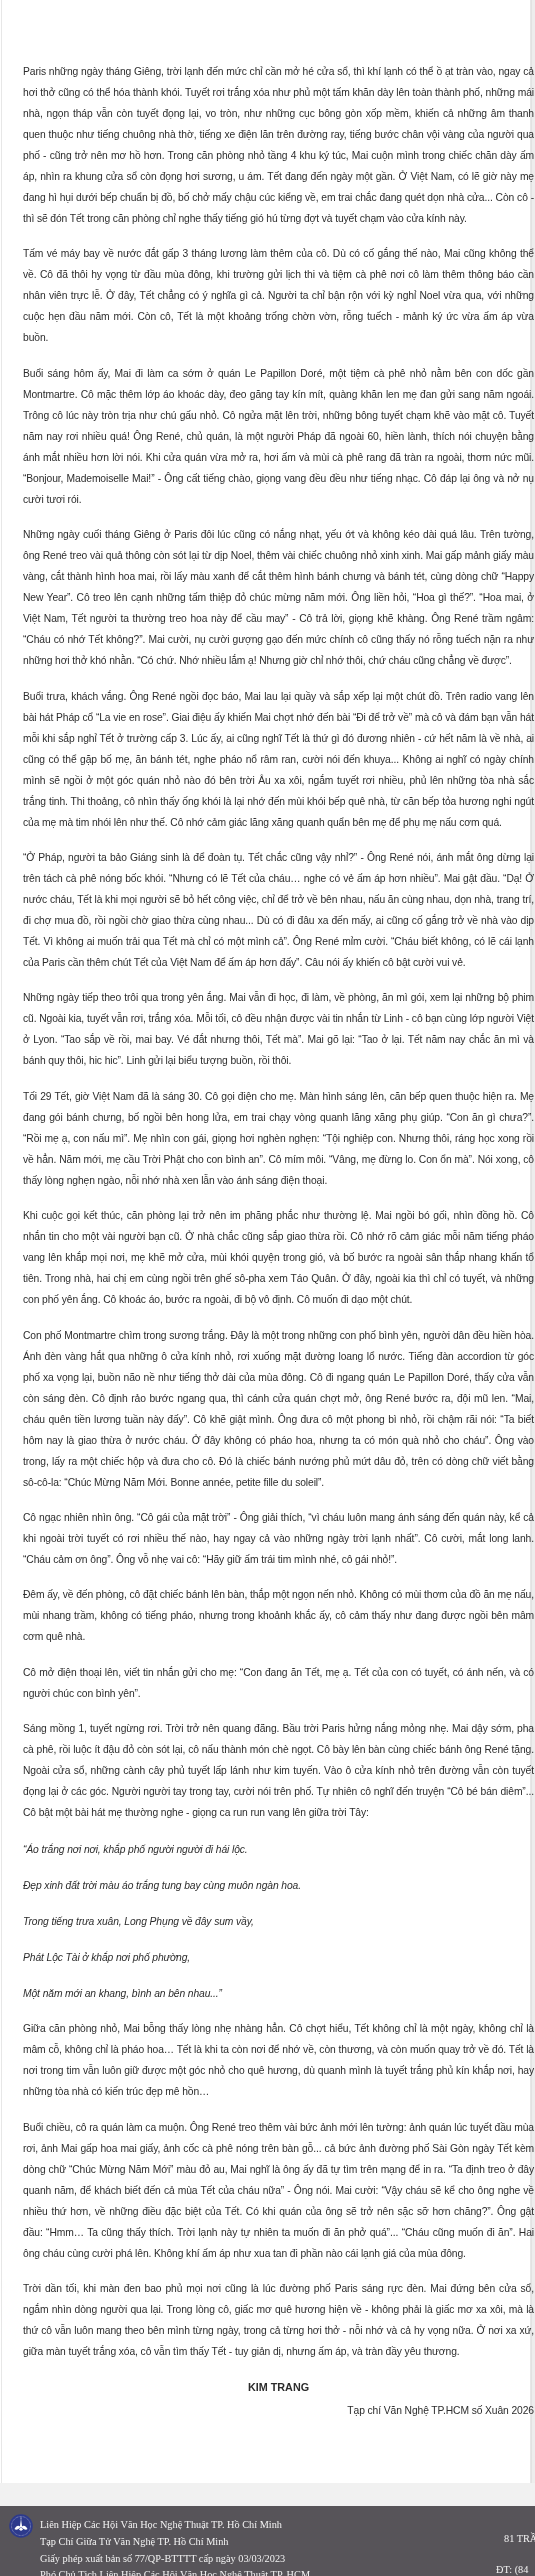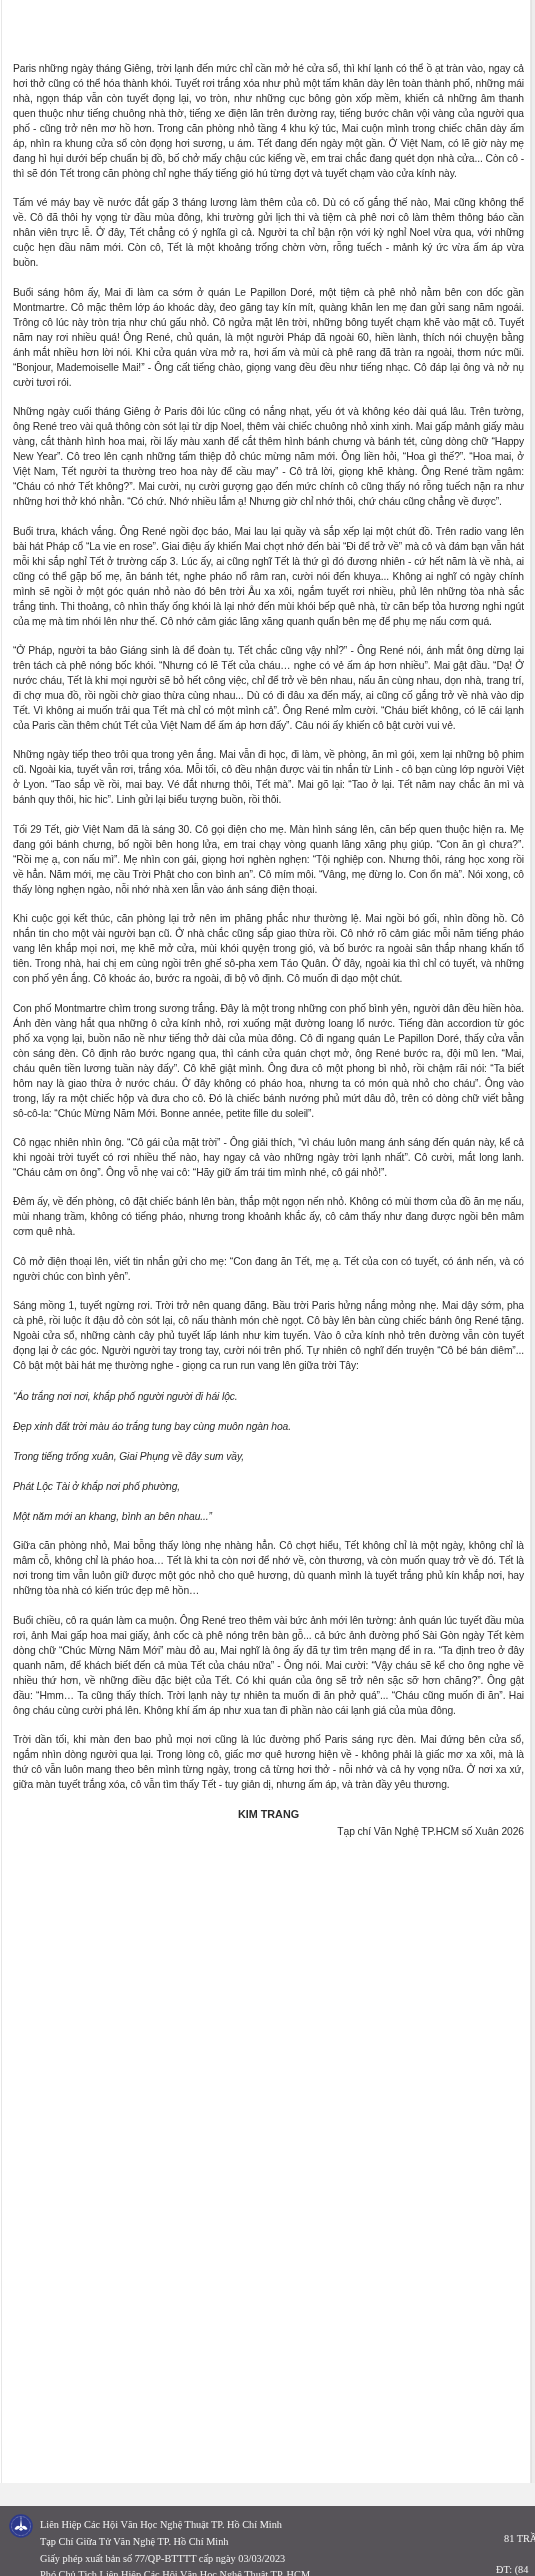--- a/index.html
+++ b/index.html
@@ -4,22 +4,22 @@
 <style>
   html,body{margin:0;padding:0;background:#ffffff;}
   .page{
     position:relative;width:535px;height:2621px;background:#ffffff;
     overflow:hidden;font-family:"Liberation Sans",sans-serif;
   }
   .edge-left{position:absolute;left:1px;top:0;width:0.5px;height:2483px;background:#e7e7e7;}
   .edge-right{position:absolute;right:4.1px;top:0;width:0.5px;height:2483px;background:#e7e7e7;}
   .scrollbar{position:absolute;right:0;top:0;width:3.1px;height:2506px;background:#ededed;border-left:0.5px solid #e2e2e2;}
   .article{
-    position:absolute;top:61px;left:13px;width:511px;
-    color:#2c2c2c;font-size:10.3px;line-height:15px;text-align:justify;
+    position:absolute;top:61px;left:23px;width:511px;
+    color:#2c2c2c;font-size:10.3px;line-height:21px;text-align:justify;
     letter-spacing:-0.1px;
   }
   .para{margin:0 0 14.4px 0;}
   .para.tight{margin-bottom:16px;}
   .verse{font-style:italic;margin:0 0 14.4px 0;}
   .verse-line{text-align:left;margin-top:15px;}
   .byline{ text-align:center;font-weight:bold;font-size:10.8px;letter-spacing:0;margin:1px 0 0 0;}
   .source-line{text-align:right;font-size:10.3px;margin:2.6px 0 0 0;}
   .prefooter-band{position:absolute;left:0;top:2483px;width:535px;height:23px;background:#f1f1f1;}
   .site-footer{
@@ -52,21 +52,21 @@
     <p class="para">Tối 29 Tết, giờ Việt Nam đã là sáng 30. Cô gọi điện cho mẹ. Màn hình sáng lên, căn bếp quen thuộc hiện ra. Mẹ đang gói bánh chưng, bố ngồi bên hong lửa, em trai chạy vòng quanh lăng xăng phụ giúp. “Con ăn gì chưa?”. “Rồi mẹ ạ, con nấu mì”. Mẹ nhìn con gái, giọng hơi nghèn nghẹn: “Tội nghiệp con. Nhưng thôi, ráng học xong rồi về hẳn. Năm mới, mẹ cầu Trời Phật cho con bình an”. Cô mím môi. “Vâng, mẹ đừng lo. Con ổn mà”. Nói xong, cô thấy lòng nghẹn ngào, nỗi nhớ nhà xen lẫn vào ánh sáng điện thoại.</p>
     <p class="para">Khi cuộc gọi kết thúc, căn phòng lại trở nên im phăng phắc như thường lệ. Mai ngồi bó gối, nhìn đồng hồ. Cô nhắn tin cho một vài người bạn cũ. Ở nhà chắc cũng sắp giao thừa rồi. Cô nhớ rõ cảm giác mỗi năm tiếng pháo vang lên khắp mọi nơi, mẹ khẽ mở cửa, mùi khói quyện trong gió, và bố bước ra ngoài sân thắp nhang khấn tổ tiên. Trong nhà, hai chị em cùng ngồi trên ghế sô-pha xem Táo Quân. Ở đây, ngoài kia thì chỉ có tuyết, và những con phố yên ắng. Cô khoác áo, bước ra ngoài, đi bộ vô định. Cô muốn đi dạo một chút.</p>
     <p class="para">Con phố Montmartre chìm trong sương trắng. Đây là một trong những con phố bình yên, người dân đều hiền hòa. Ánh đèn vàng hắt qua những ô cửa kính nhỏ, rơi xuống mặt đường loang lổ nước. Tiếng đàn accordion từ góc phố xa vọng lại, buồn não nề như tiếng thở dài của mùa đông. Cô đi ngang quán Le Papillon Doré, thấy cửa vẫn còn sáng đèn. Cô định rảo bước ngang qua, thì cánh cửa quán chợt mở, ông René bước ra, đội mũ len. “Mai, cháu quên tiền lương tuần này đấy”. Cô khẽ giật mình. Ông đưa cô một phong bì nhỏ, rồi chậm rãi nói: “Ta biết hôm nay là giao thừa ở nước cháu. Ở đây không có pháo hoa, nhưng ta có món quà nhỏ cho cháu”. Ông vào trong, lấy ra một chiếc hộp và đưa cho cô. Đó là chiếc bánh nướng phủ mứt dâu đỏ, trên có dòng chữ viết bằng sô-cô-la: “Chúc Mừng Năm Mới. Bonne année, petite fille du soleil”.</p>
     <p class="para">Cô ngạc nhiên nhìn ông. “Cô gái của mặt trời” - Ông giải thích, “vì cháu luôn mang ánh sáng đến quán này, kể cả khi ngoài trời tuyết có rơi nhiều thế nào, hay ngay cả vào những ngày trời lạnh nhất”. Cô cười, mắt long lanh. “Cháu cảm ơn ông”. Ông vỗ nhẹ vai cô: “Hãy giữ ấm trái tim mình nhé, cô gái nhỏ!”.</p>
     <p class="para">Đêm ấy, về đến phòng, cô đặt chiếc bánh lên bàn, thắp một ngọn nến nhỏ. Không có mùi thơm của đồ ăn mẹ nấu, mùi nhang trầm, không có tiếng pháo, nhưng trong khoảnh khắc ấy, cô cảm thấy như đang được ngồi bên mâm cơm quê nhà.</p>
     <p class="para">Cô mở điện thoại lên, viết tin nhắn gửi cho mẹ: “Con đang ăn Tết, mẹ ạ. Tết của con có tuyết, có ánh nến, và có người chúc con bình yên”.</p>
     <p class="para tight">Sáng mồng 1, tuyết ngừng rơi. Trời trở nên quang đãng. Bầu trời Paris hửng nắng mỏng nhẹ. Mai dậy sớm, pha cà phê, rồi luộc ít đậu đỏ còn sót lại, cô nấu thành món chè ngọt. Cô bày lên bàn cùng chiếc bánh ông René tặng. Ngoài cửa sổ, những cành cây phủ tuyết lấp lánh như kim tuyến. Vào ô cửa kính nhỏ trên đường vẫn còn tuyết đọng lại ở các góc. Người người tay trong tay, cười nói trên phố. Tự nhiên cô nghĩ đến truyện “Cô bé bán diêm”... Cô bật một bài hát mẹ thường nghe - giọng ca run run vang lên giữa trời Tây:</p>
     <div class="verse">
       <div class="verse-line">“Áo trắng nơi nơi, khắp phố người người đi hái lộc.</div>
       <div class="verse-line">Đẹp xinh đất trời màu áo trắng tung bay cùng muôn ngàn hoa.</div>
-      <div class="verse-line">Trong tiếng trống xuân, Giai Phụng về đây sum vầy,</div>
+      <div class="verse-line">Trong tiếng trưa xuân, Long Phụng về đây sum vầy,</div>
       <div class="verse-line">Phát Lộc Tài ở khắp nơi phố phường,</div>
       <div class="verse-line">Một năm mới an khang, bình an bên nhau...”</div>
     </div>
     <p class="para">Giữa căn phòng nhỏ, Mai bỗng thấy lòng nhẹ nhàng hẳn. Cô chợt hiểu, Tết không chỉ là một ngày, không chỉ là mâm cỗ, không chỉ là pháo hoa… Tết là khi ta còn nơi để nhớ về, còn thương, và còn muốn quay trở về đó. Tết là nơi trong tim vẫn luôn giữ được một góc nhỏ cho quê hương, dù quanh mình là tuyết trắng phủ kín khắp nơi, hay những tòa nhà có kiến trúc đẹp mê hồn…</p>
     <p class="para">Buổi chiều, cô ra quán làm ca muộn. Ông René treo thêm vài bức ảnh mới lên tường: ảnh quán lúc tuyết đầu mùa rơi, ảnh Mai gấp hoa mai giấy, ảnh cốc cà phê nóng trên bàn gỗ... cả bức ảnh đường phố Sài Gòn ngày Tết kèm dòng chữ “Chúc Mừng Năm Mới” màu đỏ au, Mai nghĩ là ông ấy đã tự tìm trên mạng để in ra. “Ta định treo ở đây quanh năm, để khách biết đến cả mùa Tết của cháu nữa” - Ông nói. Mai cười: “Vậy cháu sẽ kể cho ông nghe về nhiều thứ hơn, về những điều đặc biệt của Tết. Có khi quán của ông sẽ trở nên sặc sỡ hơn chăng?”. Ông gật đầu: “Hmm… Ta cũng thấy thích. Trời lạnh này tự nhiên ta muốn đi ăn phở quá”... “Cháu cũng muốn đi ăn”. Hai ông cháu cùng cười phá lên. Không khí ấm áp như xua tan đi phần nào cái lạnh giá của mùa đông.</p>
     <p class="para">Trời dần tối, khi màn đen bao phủ mọi nơi cũng là lúc đường phố Paris sáng rực đèn. Mai đứng bên cửa sổ, ngắm nhìn dòng người qua lại. Trong lòng cô, giấc mơ quê hương hiện về - không phải là giấc mơ xa xôi, mà là thứ cô vẫn luôn mang theo bên mình từng ngày, trong cả từng hơi thở - nỗi nhớ và cả hy vọng nữa. Ở nơi xa xứ, giữa màn tuyết trắng xóa, cô vẫn tìm thấy Tết - tuy giản dị, nhưng ấm áp, và tràn đầy yêu thương.</p>
     <p class="byline">KIM TRANG</p>
     <p class="source-line">Tạp chí Văn Nghệ TP.HCM số Xuân 2026</p>
   </div>
 

